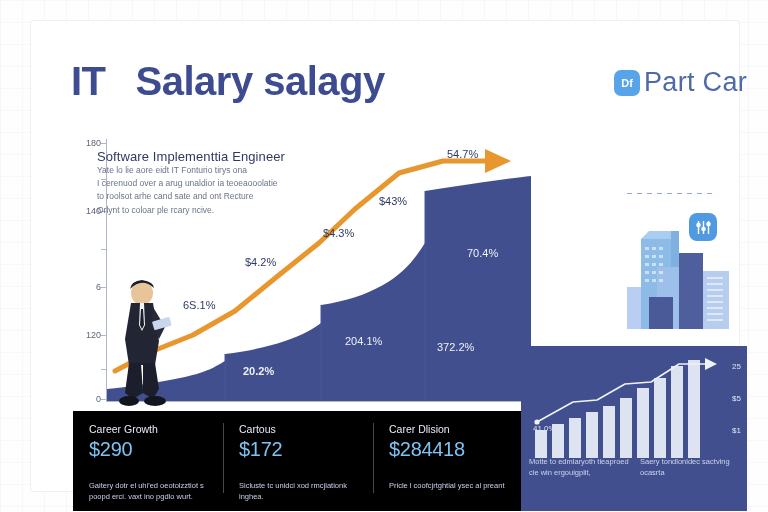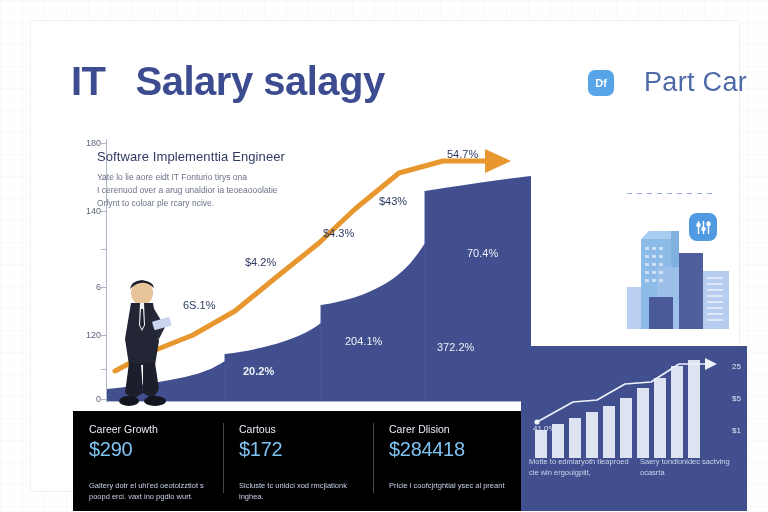--- a/index.html
+++ b/index.html
@@ -26,21 +26,21 @@
   
   .header{position:absolute;left:40px;top:30px;width:690px;height:80px;}
   .title{
     position:absolute;left:0;top:8px;
     font-size:40px;font-weight:bold;color:#3d4c91;
     letter-spacing:-.5px;white-space:nowrap;
   }
   .title .gap{display:inline-block;width:30px;}
   .brand{
     position:absolute;right:14px;top:16px;
-    display:flex;align-items:center;gap:30px;
+    display:flex;align-items:center;gap:4px;
   }
   .brand-icon{
     width:26px;height:26px;border-radius:7px;background:#58a4e8;
     display:flex;align-items:center;justify-content:center;
     color:#fff;font-size:11px;font-weight:bold;
   }
   .brand-label{font-size:27px;color:#4f6aa8;font-weight:400;letter-spacing:.3px;}
 
   
   .chart{position:absolute;left:42px;top:118px;width:460px;height:268px;}
@@ -54,21 +54,21 @@
   .tickmark{position:absolute;left:28px;width:6px;height:1px;background:#aeb6c9;}
 
   .plot{position:absolute;left:34px;top:0;width:424px;height:262px;overflow:hidden;}
   .plot svg{position:absolute;left:0;top:0;}
 
   .annot{position:absolute;font-size:11px;white-space:nowrap;}
   .annot.dark{color:#2f3a63;margin-left:48px;}
   .annot.light{color:#eef1f8;}
 
   .textblock{position:absolute;left:66px;top:128px;width:230px;}
-  .tb-head{font-size:13px;color:#2f3a63;margin-bottom:7px;letter-spacing:.1px;}
+  .tb-head{font-size:13px;color:#2f3a63;letter-spacing:.1px;}
   .tb-body{font-size:8.5px;line-height:1.55;color:#6b7389;}
   .tb-body div{filter:blur(.35px);}
 
   .person{position:absolute;left:78px;top:258px;width:66px;height:128px;}
 
   
   .rightpanel{position:absolute;left:588px;top:120px;width:150px;height:200px;}
   .bignum{
     position:absolute;left:24px;top:8px;
     font-size:34px;color:#5b79bd;font-weight:400;letter-spacing:1px;
@@ -171,20 +171,21 @@
         <div class="annot light" style="left:330px; top:158px;margin-top:44px;">372.2%</div>
         <div class="annot light" style="left:360px; top:108px;">70.4%</div>
       </div>
     </div>
 
     <div class="textblock">
       <div class="tb-head">Software Implementtia Engineer</div>
       <div class="tb-body">
         <div>Yate lo lie aore eidt IT Fonturio tirys ona</div>
         <div>I cerenuod over a arug unaldior ia teoeaooolatie</div>
+        <div>to roolsot arhe cand sate and ont Recture</div>
         <div>Orlynt to coloar ple rcary ncive.</div>
       </div>
     </div>
 
     <div class="person">
       <svg width="66" height="128" viewBox="0 0 66 128">
         <ellipse cx="33" cy="14" rx="11" ry="12" fill="#e8c49a"></ellipse>
         <path d="M21,10 Q33,-2 45,9 Q45,3 33,1 Q22,2 21,10 Z" fill="#1c1f2b"></path>
         <path d="M22,24 L44,24 L50,62 L46,86 L20,86 L16,60 Z" fill="#222634"></path>
         <path d="M31,24 L35,24 L36,46 L33,52 L30,46 Z" fill="#f4f4f6"></path>

